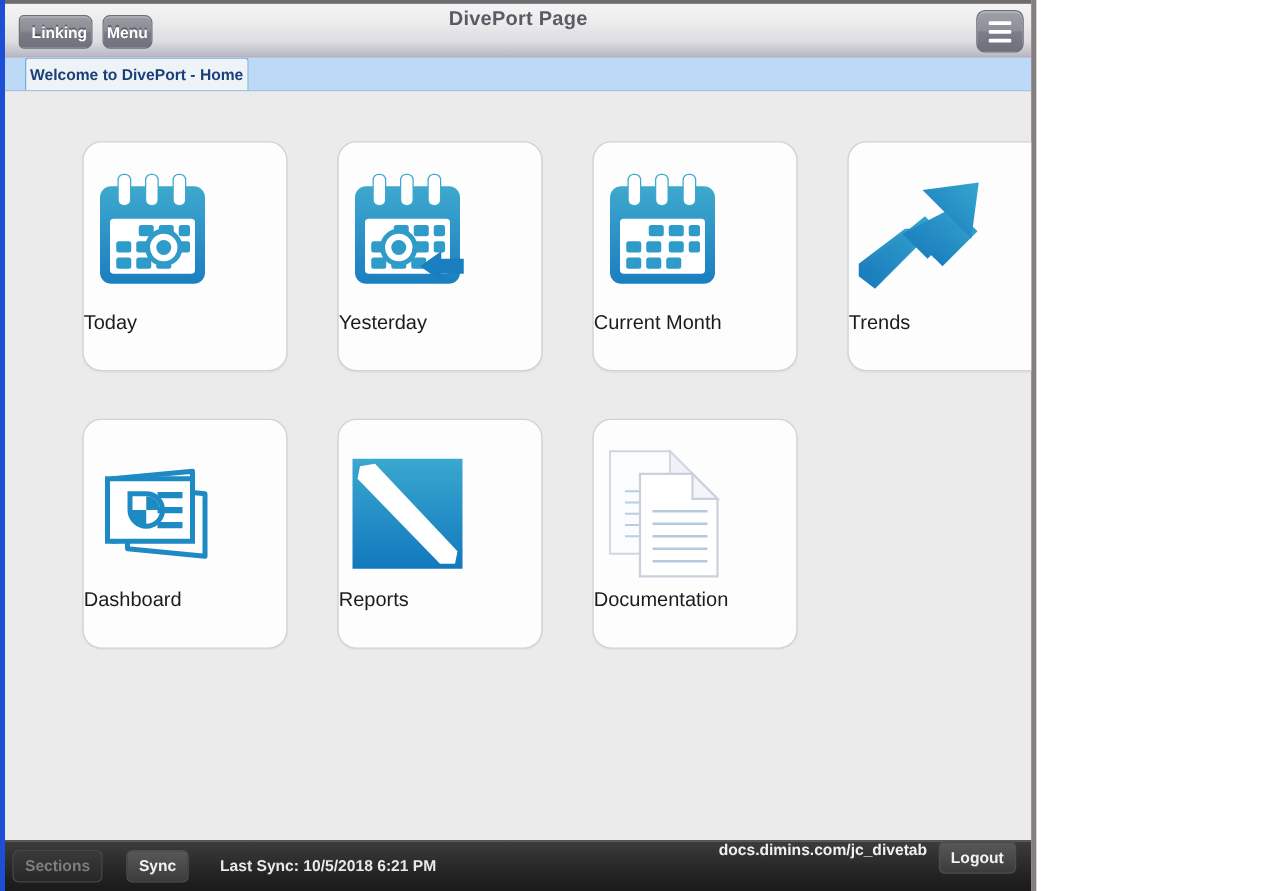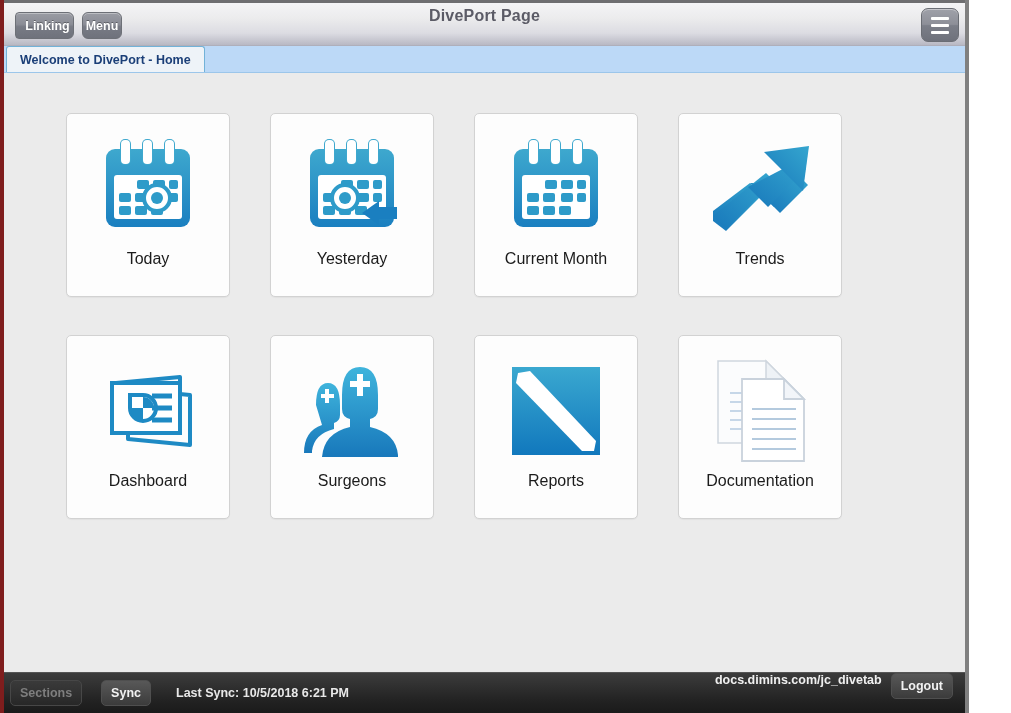--- a/index.html
+++ b/index.html
@@ -10,25 +10,25 @@
   body {
     width: 1011px;
     height: 713px;
     overflow: hidden;
     font-family: "Liberation Sans", sans-serif;
   }
 
   
   #app-window {
     position: relative;
-    width: 969px;
+    width: 829px;
     height: 713px;
     box-sizing: border-box;
     background: #fca5a5;
-    border-left: 4px solid #7f1d1d;
+    border-left: 4px solid #1d4ed8;
     border-right: 4px solid #808080;
     overflow: hidden;
   }
 
   
   #titlebar {
     position: relative;
     height: 46px;
     box-sizing: border-box;
     border-top: 3px solid #6e6e70;
@@ -127,32 +127,33 @@
     background: #bcd9f7;
     border-bottom: 1px solid #9cc6ea;
     box-sizing: border-box;
     padding-left: 2px;
     display: flex;
     align-items: flex-end;
   }
   .tab {
     height: 26px;
     box-sizing: border-box;
-    padding: 0 13px;
+    padding: 0 3px;
     display: flex;
     align-items: center;
     font-size: 12.5px;
     font-weight: bold;
     color: #1b3f78;
     background: #eef3f8;
     border: 1px solid #72b2d8;
     border-bottom: none;
     border-top-left-radius: 3px;
     border-top-right-radius: 3px;
     cursor: pointer;
+    margin-left: 14px;
   }
 
   
   #main {
     position: relative;
     height: 599px;
     background: #ebebeb;
     box-sizing: border-box;
   }
   #tile-grid {
@@ -165,25 +166,25 @@
     column-gap: 40px;
     row-gap: 38px;
   }
   .tile {
     position: relative;
     width: 164px;
     height: 184px;
     box-sizing: border-box;
     background: #fdfdfd;
     border: 1px solid #d2d2d2;
-    border-radius: 5px;
+    border-radius: 15px;
     cursor: pointer;
     display: flex;
     flex-direction: column;
-    align-items: center;
+    align-items: flex-start;
     justify-content: flex-start;
     box-shadow: 0 1px 1px rgba(0,0,0,.04);
   }
   .tile-icon {
     width: 110px;
     height: 118px;
     margin-top: 16px;
     display: flex;
     align-items: center;
     justify-content: center;
@@ -420,41 +421,20 @@
               <line x1="54" y1="59" x2="74" y2="59"></line>
             </g>
             <path d="M32 47 a13 13 0 1 0 13 -13 L 32 34 Z" fill="none" stroke="#1e8ac4" stroke-width="4"></path>
             <path d="M33 47 A12 12 0 0 0 45 59 L 45 47 Z" fill="#1e8ac4"></path>
             <path d="M45 47 L45 36 A11 11 0 0 1 56 47 Z" fill="#1e8ac4"></path>
           </svg>
         </div>
         <div class="tile-label">Dashboard</div>
       </div>
 
-      <div class="tile">
-        <div class="tile-icon">
-          <svg width="104" height="100" viewBox="0 0 104 100">
-            <defs>
-              <linearGradient id="surgGrad" x1="0" y1="0" x2="0" y2="1">
-                <stop offset="0" stop-color="#3fb4dc"></stop>
-                  <stop offset="1" stop-color="#1878bb"></stop>
-              </linearGradient>
-            </defs>
-
-            <path d="M16 44 q0 -22 12 -22 q12 0 12 22 l0 10 q0 6 -6 8 l0 6 q-20 5 -22 22 l0 2 l-8 0 q0 -22 18 -28 Z" fill="url(#surgGrad)"></path>
-            <rect x="25" y="28" width="4" height="14" fill="#ffffff"></rect>
-            <rect x="21" y="33" width="13" height="4" fill="#ffffff"></rect>
-
-            <path d="M42 34 q0 -28 18 -28 q18 0 18 28 l0 14 q0 8 -8 10 l0 8 q26 6 28 28 l0 2 l-76 0 q2 -24 28 -30 l0 -8 q-8 -2 -8 -10 Z" fill="url(#surgGrad)"></path>
-            <rect x="57" y="13" width="6" height="22" fill="#ffffff"></rect>
-            <rect x="50" y="20" width="20" height="6" fill="#ffffff"></rect>
-          </svg>
-        </div>
-        <div class="tile-label">Surgeons</div>
-      </div>
 
       <div class="tile">
         <div class="tile-icon">
           <svg width="92" height="92" viewBox="0 0 92 92">
             <defs>
               <linearGradient id="repGrad" x1="0" y1="0" x2="0" y2="1">
                 <stop offset="0" stop-color="#3aa8d0"></stop>
                   <stop offset="1" stop-color="#1178bd"></stop>
               </linearGradient>
             </defs>

